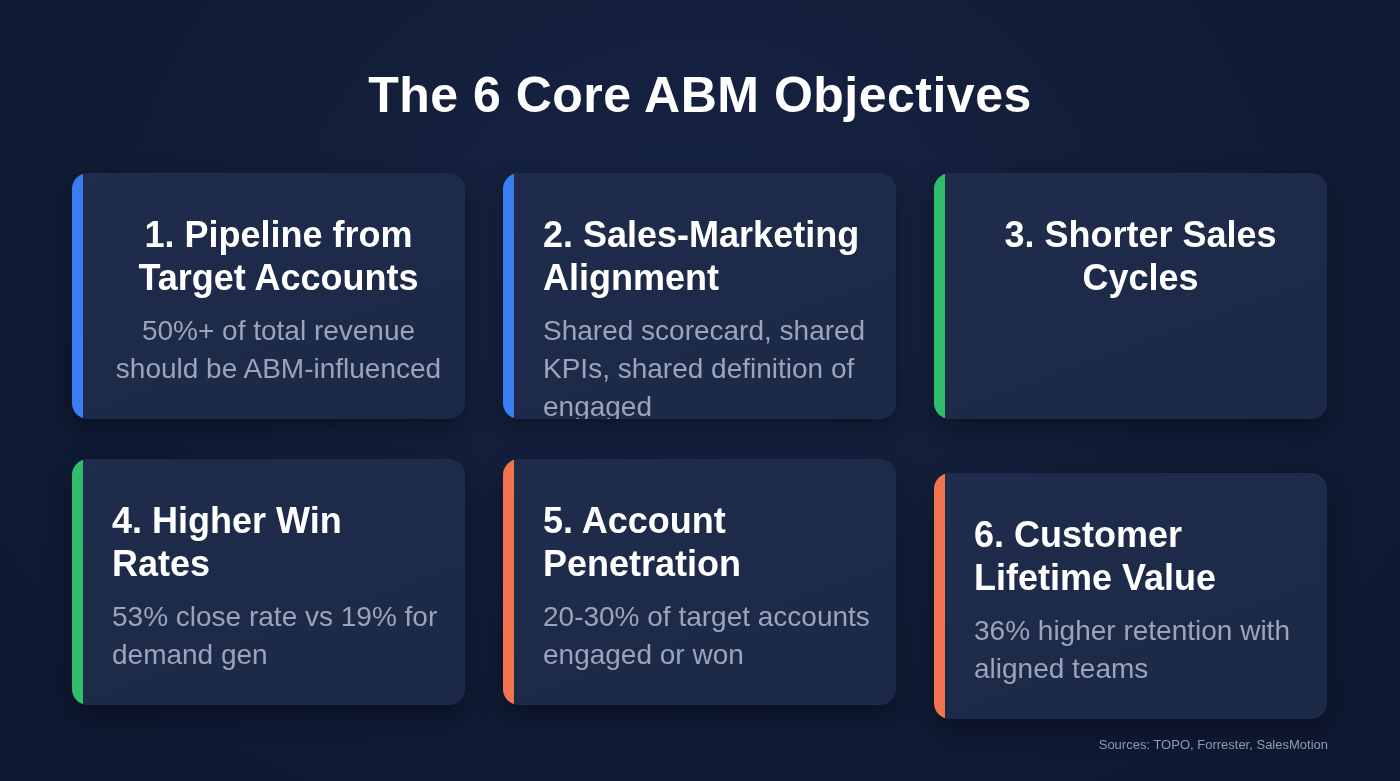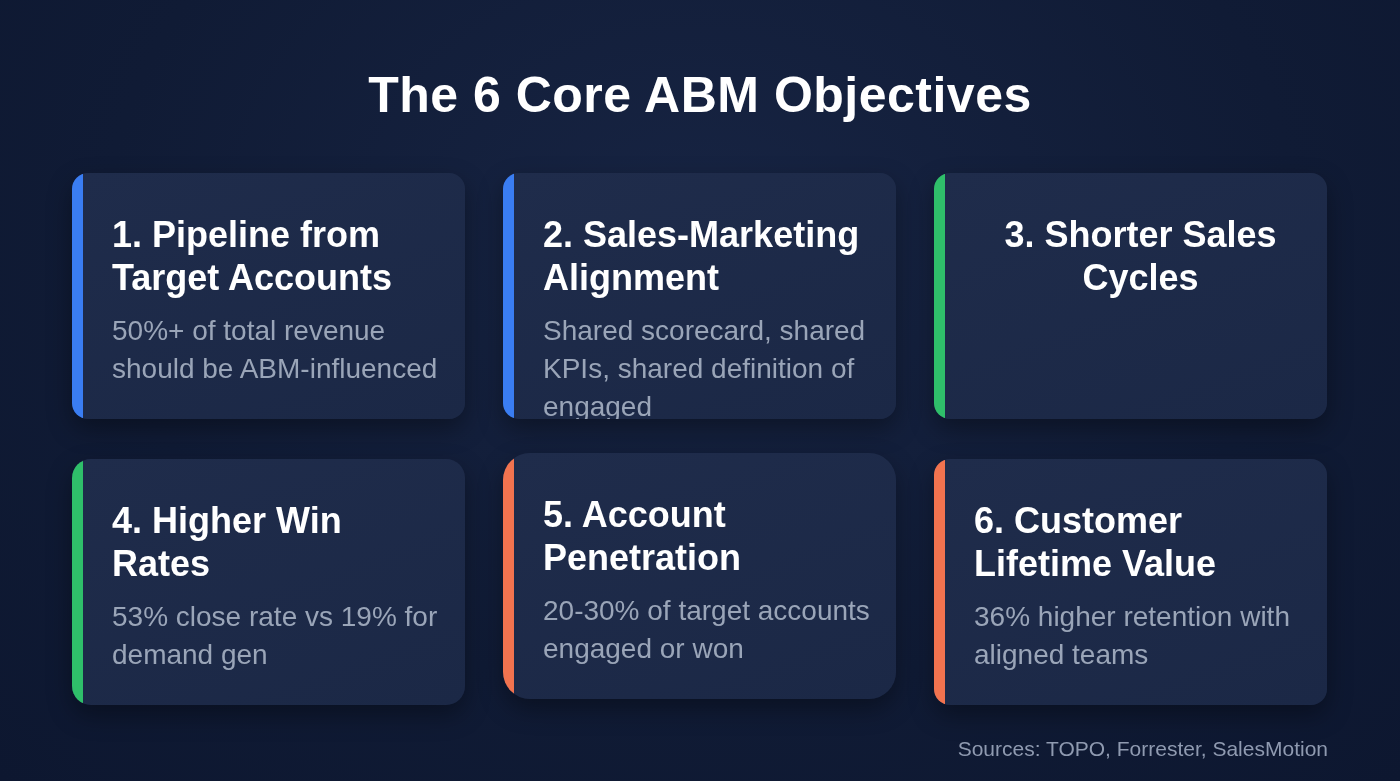--- a/index.html
+++ b/index.html
@@ -26,53 +26,53 @@
   .card .heading {
     position:absolute; left:40px; top:40px; right:20px;
     color:#ffffff; font-weight:700; font-size:36px; line-height:43px;
   }
   .card .desc {
     position:absolute; left:40px; top:139px; right:20px;
     color:#9aa5b8; font-size:28px; line-height:38px;
   }
   .sources {
     position:absolute; right:72px; top:737px;
-    color:#8f9ab0; font-size:21px;
+    color:#8f9ab0; font-size:13px;
   }
 </style>
 </head>
 <body>
 
 <div class="title">The 6 Core ABM Objectives</div>
 
 <div class="grid">
-  <div class="card" style="left:0;top:0;">
+  <div class="card" style="left:0;top:0;text-align:center;">
     <div class="bar" style="background: rgb(58, 125, 242);"></div>
     <div class="heading">1. Pipeline from Target Accounts</div>
     <div class="desc">50%+ of total revenue should be ABM-influenced</div>
   </div>
   <div class="card" style="left:431px;top:0;">
     <div class="bar" style="background: rgb(58, 125, 242);"></div>
     <div class="heading">2. Sales-Marketing Alignment</div>
     <div class="desc">Shared scorecard, shared KPIs, shared definition of engaged</div>
   </div>
   <div class="card" style="left:862px;top:0;text-align:center;">
     <div class="bar" style="background: rgb(47, 191, 106);"></div>
     <div class="heading">3. Shorter Sales Cycles</div>
   </div>
-  <div class="card" style="left:0;top:286px;border-radius:19px;">
+  <div class="card" style="left:0;top:286px;">
     <div class="bar" style="background: rgb(47, 191, 106);"></div>
     <div class="heading">4. Higher Win Rates</div>
     <div class="desc">53% close rate vs 19% for demand gen</div>
   </div>
-  <div class="card" style="left:431px;top:280px;border-radius:27px;">
+  <div class="card" style="left:431px;top:286px;">
     <div class="bar" style="background: rgb(242, 115, 79);"></div>
     <div class="heading">5. Account Penetration</div>
     <div class="desc">20-30% of target accounts engaged or won</div>
   </div>
-  <div class="card" style="left:862px;top:286px;text-decoration:underline;">
+  <div class="card" style="left:862px;top:300px;text-decoration:underline;">
     <div class="bar" style="background: rgb(242, 115, 79);"></div>
     <div class="heading">6. Customer Lifetime Value</div>
     <div class="desc">36% higher retention with aligned teams</div>
   </div>
 </div>
 
 <div class="sources">Sources: TOPO, Forrester, SalesMotion</div>
 
 </body></html>

